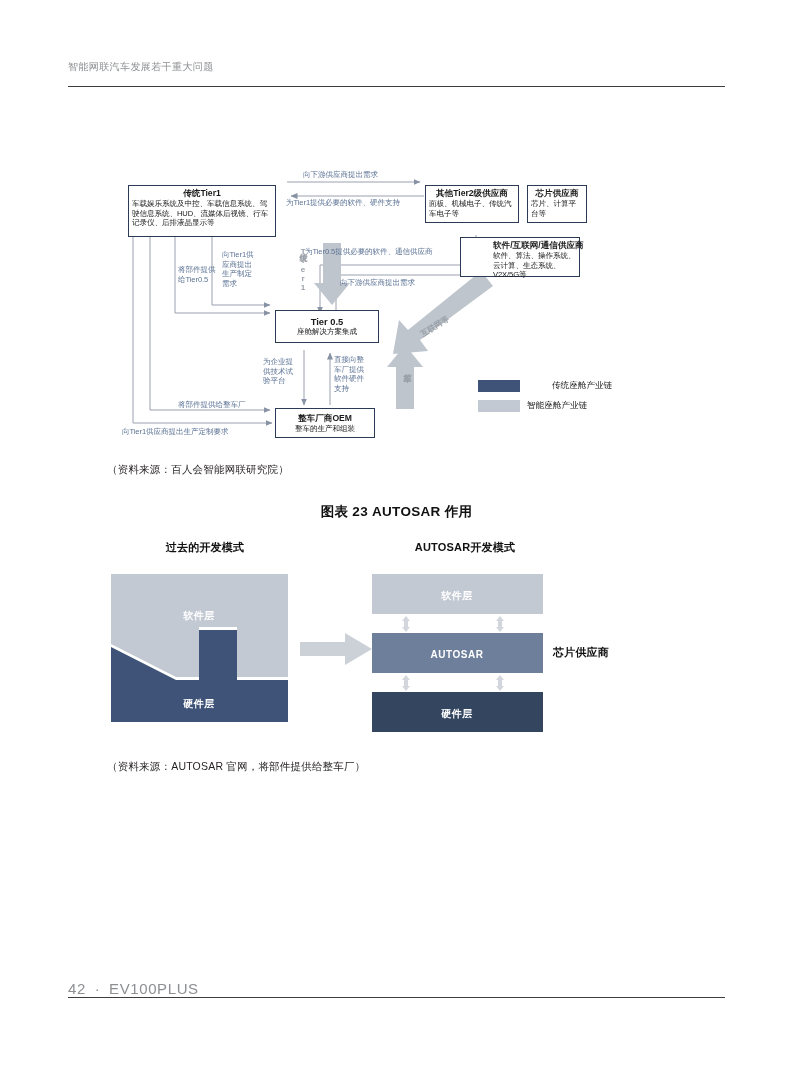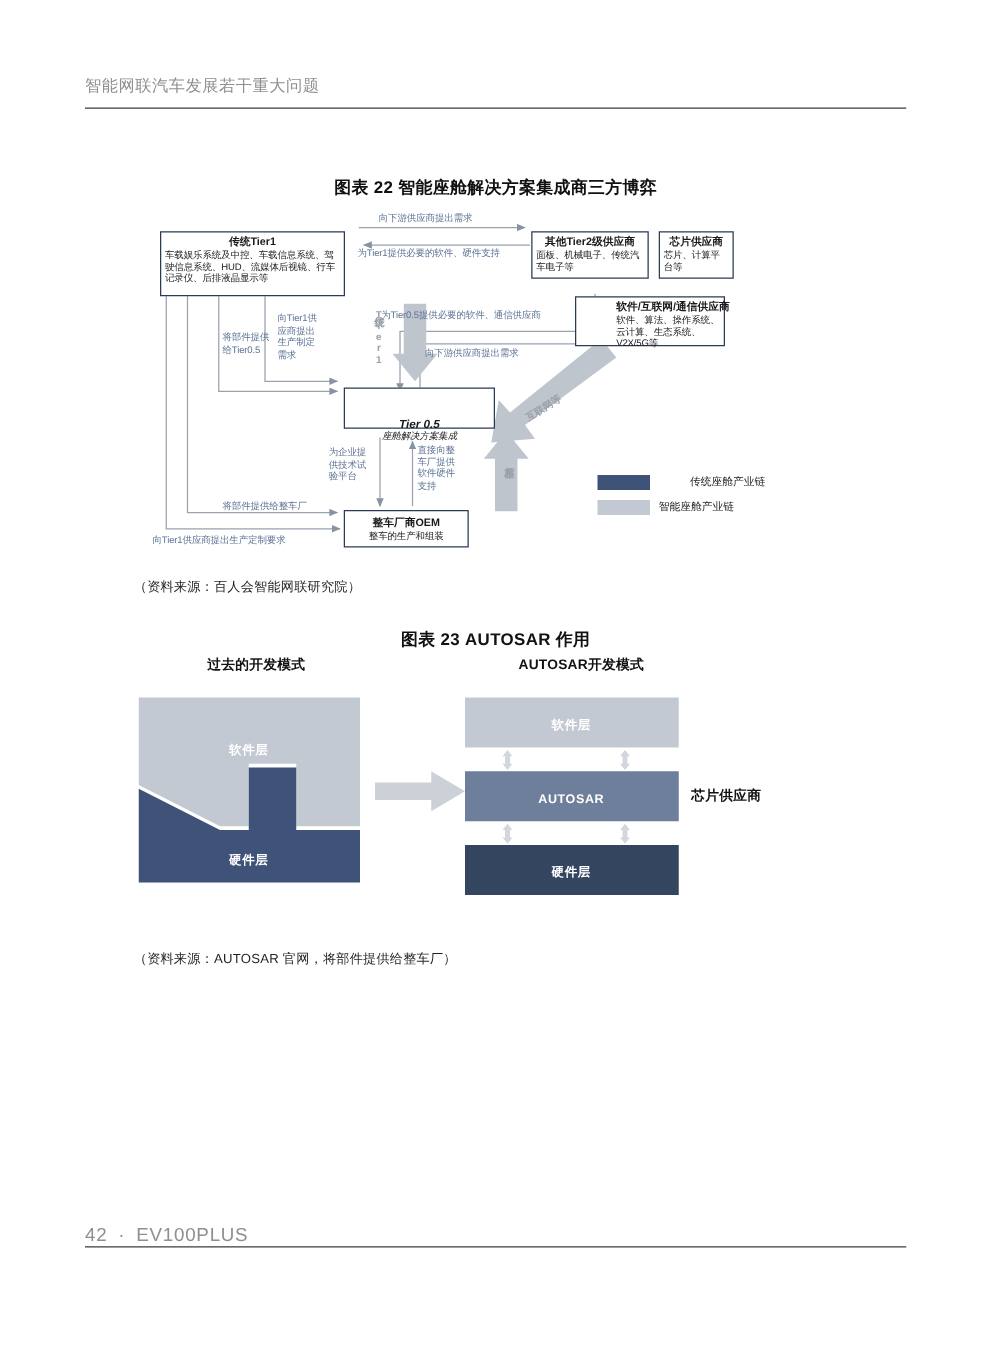--- a/index.html
+++ b/index.html
@@ -20,21 +20,21 @@
     background: #ffffff;
     overflow: hidden;
   }
 
   
   .running-header {
     position: absolute;
     left: 68px;
     top: 60px;
     width: 657px;
-    font-size: 13px;
+    font-size: 10px;
     color: #8d8f92;
     letter-spacing: 0.4px;
   }
   .header-rule {
     position: absolute;
     left: 68px;
     top: 86px;
     width: 657px;
     height: 1px;
     background: #3d3d3d;
@@ -129,21 +129,21 @@
   .legend-text {
     font-size: 8.6px;
     color: #1a1a1a;
     letter-spacing: 0px;
   }
 
   
   #fig23 {
     position: absolute;
     left: 0px;
-    top: 516px;
+    top: 532px;
     width: 723px;
     height: 215px;
   }
   .sub-head {
     position: absolute;
     font-size: 11px;
     font-weight: bold;
     color: #111111;
     letter-spacing: 0.2px;
     text-align: center;
@@ -184,21 +184,20 @@
   .footer .dot { padding: 0 4px; }
 </style>
 </head>
 <body>
 
 <div class="page">
 
   <div class="running-header">智能网联汽车发展若干重大问题</div>
   <div class="header-rule"></div>
 
-  <div class="fig-title" id="fig22-title">图表 22 智能座舱解决方案集成商三方博弈</div>
 
   <div id="fig22">
 
     <svg width="793" height="290" style="position:absolute;left:0;top:0;">
       <defs>
         <marker id="ah-blue" markerWidth="7" markerHeight="6" refX="6.5" refY="3" orient="auto" markerUnits="userSpaceOnUse">
           <path d="M0,0 L7,3 L0,6 Z" fill="#8792a4"></path>
         </marker>
         <marker id="ah-gray" markerWidth="7" markerHeight="6" refX="6.5" refY="3" orient="auto" markerUnits="userSpaceOnUse">
           <path d="M0,0 L7,3 L0,6 Z" fill="#9aa2ae"></path>
@@ -253,21 +252,21 @@
     <div class="node-box" style="left:527px; top:20px; width:60px; height:38px;">
       <div class="nb-title">芯片供应商</div>
       <div class="nb-desc">芯片、计算平台等</div>
     </div>
 
     <div class="node-box" style="left:460px; top:72px; width:120px; height:40px;padding-left:32px;">
       <div class="nb-title">软件/互联网/通信供应商</div>
       <div class="nb-desc">软件、算法、操作系统、云计算、生态系统、V2X/5G等</div>
     </div>
 
-    <div class="node-box center" style="left:275px; top:145px; width:121px; height:33px; padding-top:22px;font-style:italic;">
+    <div class="node-box center" style="left:275px; top:145px; width:104px; height:33px; padding-top:5px;">
       <div class="nb-title" style="font-size:9.4px;">Tier 0.5</div>
       <div class="nb-desc">座舱解决方案集成</div>
     </div>
 
     <div class="node-box center" style="left:275px; top:243px; width:100px; height:30px; padding-top:4px;">
       <div class="nb-title">整车厂商OEM</div>
       <div class="nb-desc">整车的生产和组装</div>
     </div>
 
     <div class="edge-label" style="left:303px; top:5px;">向下游供应商提出需求</div>

